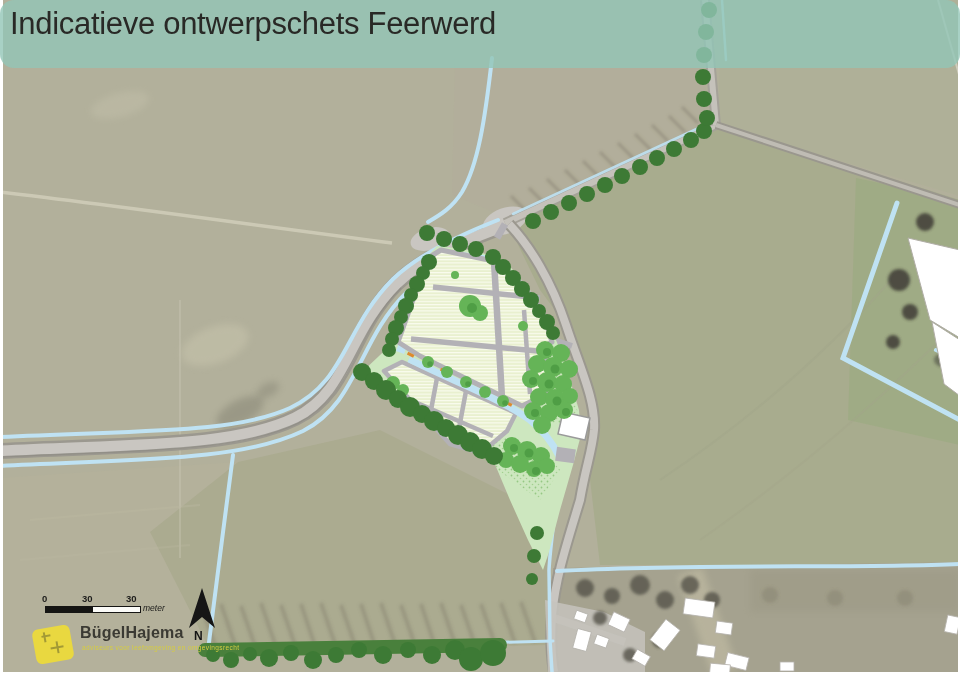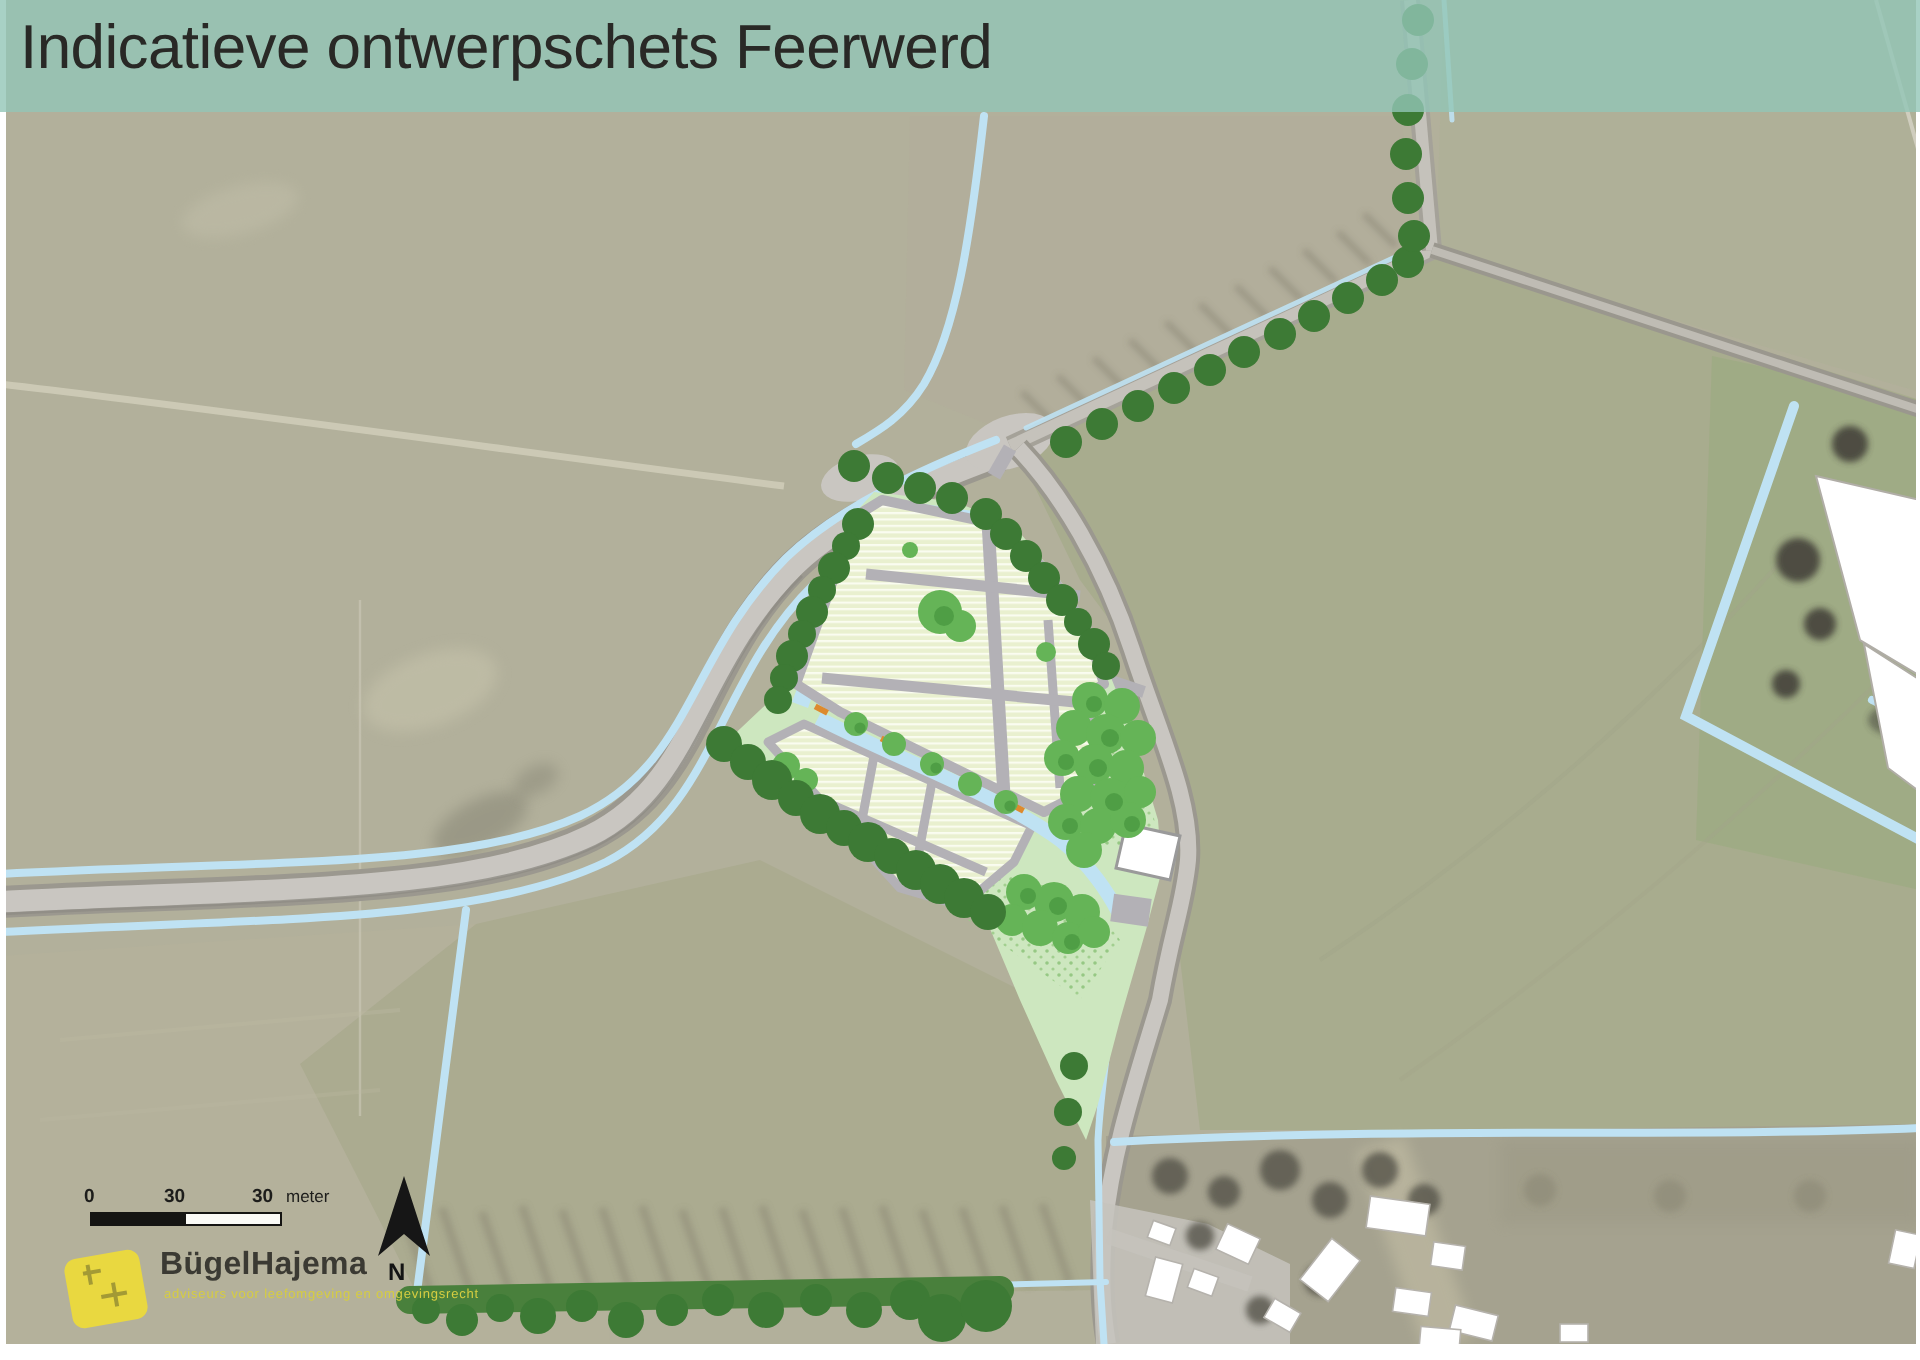--- a/index.html
+++ b/index.html
@@ -4,32 +4,32 @@
 <style>
   html,body{margin:0;padding:0;background:#ffffff;}
   #frame{position:relative;width:960px;height:680px;background:#ffffff;overflow:hidden;
          font-family:"Liberation Sans",sans-serif;}
   #mapsvg{position:absolute;left:0;top:0;z-index:1;}
   .border{position:absolute;background:#ffffff;z-index:2;}
   #border-left{left:0;top:0;width:3px;height:680px;}
   #border-right{right:0;top:0;width:2px;height:680px;}
   #border-bottom{left:0;bottom:0;width:960px;height:8px;}
   
-  #titlebar{position:absolute;left:0;top:0;width:960px;height:56px;z-index:3;
-            background:rgba(146,197,182,0.80);}
+  #titlebar{position:absolute;left:0;top:0;width:960px;height:68px;z-index:3;
+            background:rgba(146,197,182,0.80);border-radius:14px;}
   #titlebar .t{position:absolute;left:10px;top:6px;font-size:31px;font-weight:500;
                color:#292926;letter-spacing:-0.3px;white-space:nowrap;}
   
   #scalebar{position:absolute;left:40px;top:593px;width:150px;height:30px;z-index:4;
             color:#1d1d1b;}
   #scalebar .tick{position:absolute;top:0;font-size:9.5px;font-weight:600;}
   #scalebar .bar{position:absolute;top:13px;left:5px;width:94px;height:5px;
                  border:1px solid #151513;background:#fbfbf7;}
   #scalebar .bar .fill{position:absolute;left:0;top:0;width:50%;height:100%;background:#151513;}
-  #scalebar .unit{position:absolute;top:0;left:103px;font-size:8.5px;}
+  #scalebar .unit{position:absolute;top:10px;left:103px;font-size:8.5px;font-style:italic;}
   
   #logo{position:absolute;left:34px;top:619px;width:170px;height:48px;z-index:4;text-align:center;}
   #logo .sq{position:absolute;left:0;top:8px;width:38px;height:35px;background:#e9d840;
             border-radius:6px;transform:rotate(-10deg);}
   #logo .sq .m1{position:absolute;left:11px;top:4px;width:1.5px;height:10px;background:#a39a35;}
   #logo .sq .m2{position:absolute;left:9px;top:7px;width:9px;height:1.5px;background:#a39a35;}
   #logo .sq .m3{position:absolute;left:16px;top:20px;width:13px;height:1.5px;background:#a39a35;}
   #logo .sq .m4{position:absolute;left:22px;top:15px;width:1.5px;height:12px;background:#a39a35;}
   #logo .name{position:absolute;left:46px;top:5px;font-size:16px;font-weight:700;
               color:#3b3a33;letter-spacing:.2px;}

